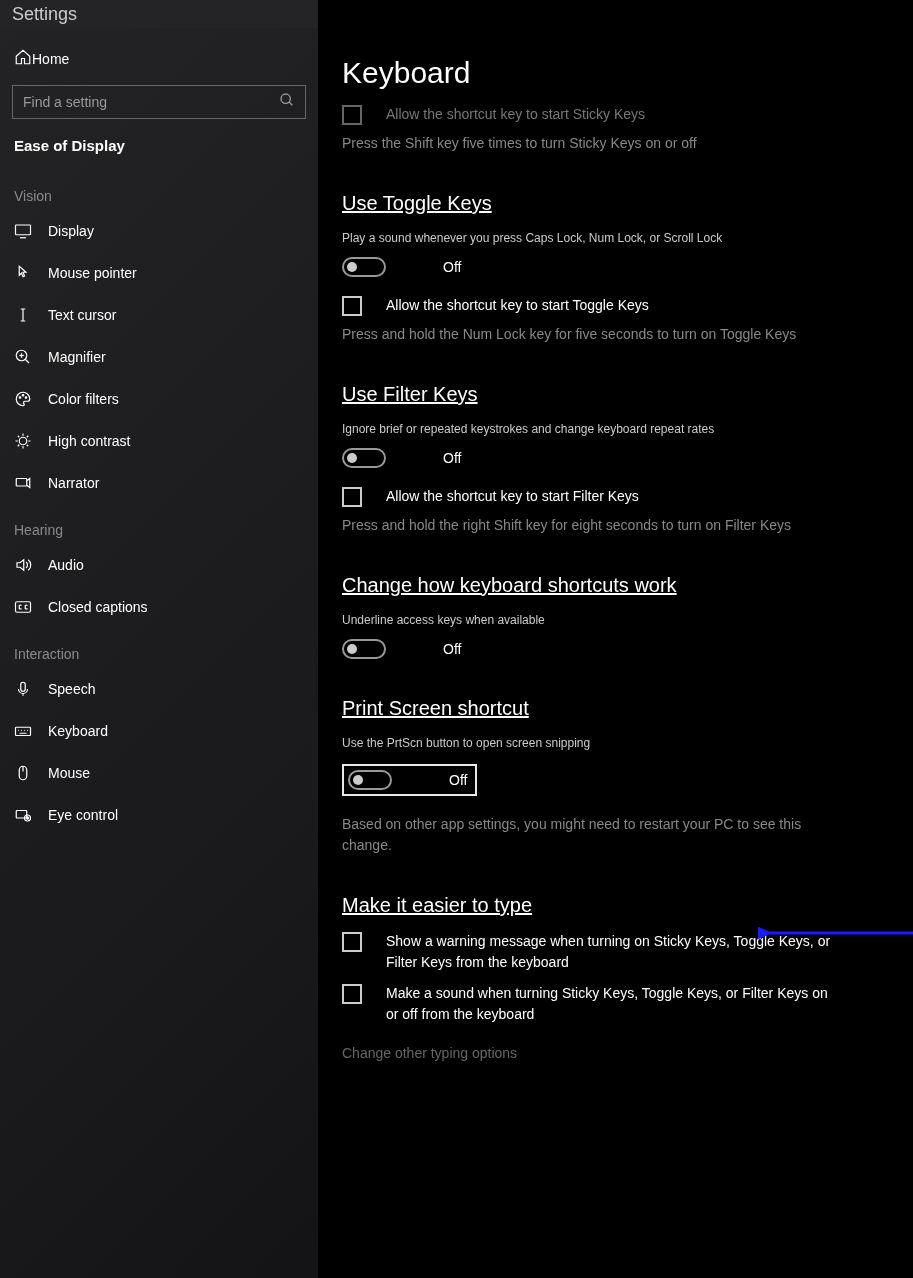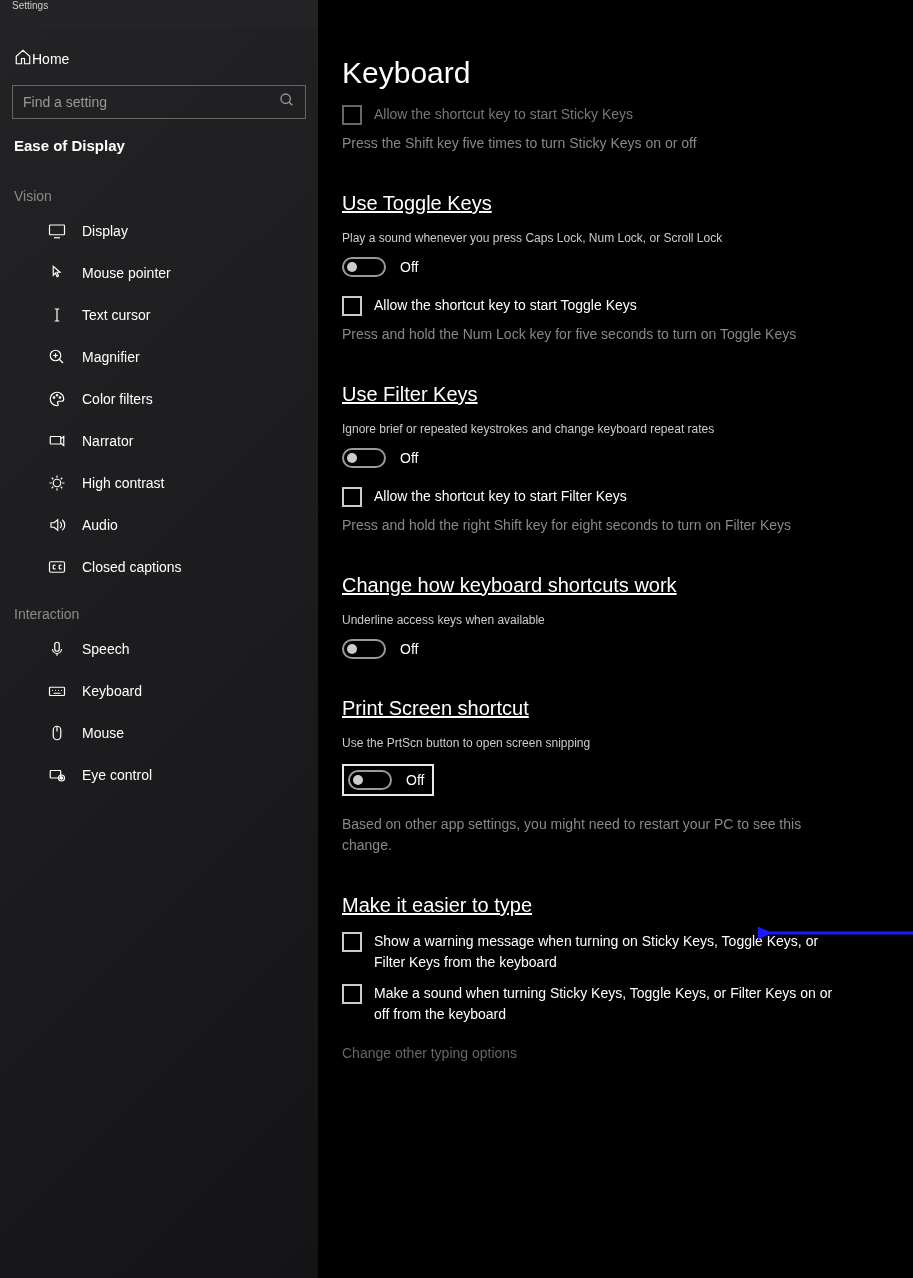--- a/index.html
+++ b/index.html
@@ -9,23 +9,24 @@
     color: #fff;
     width: 913px;
     height: 1278px;
     overflow: hidden;
     display: flex;
     flex-direction: column;
   }
   .titlebar {
     height: 28px;
     padding-left: 12px;
-    font-size: 10px;
+    font-size: 18px;
     color: #ccc;
     display: flex;
+    align-items: center;
     background: linear-gradient(to right, #242426 0%, #242426 318px, #000 318px);
   }
   .layout {
     display: flex;
     flex: 1;
     overflow: hidden;
   }
   
   .sidebar {
     width: 318px;
@@ -73,21 +74,20 @@
     font-size: 14px;
     color: #8a8a8a;
   }
   .nav-item {
     display: flex;
     align-items: center;
     gap: 16px;
     padding: 12px 14px;
     font-size: 14px;
     cursor: pointer;
-    margin-left: 34px;
   }
   .nav-item svg { width: 18px; height: 18px; flex-shrink: 0; }
   
   .main {
     flex: 1;
     background: #000;
     padding: 28px 24px 20px 24px;
     overflow: hidden;
     position: relative;
   }
@@ -141,25 +141,26 @@
     position: absolute;
     left: 3px;
     top: 3px;
     width: 10px;
     height: 10px;
     background: #ccc;
     border-radius: 50%;
   }
   .toggle-state {
     font-size: 14px;
+    margin-left: 43px;
   }
   .checkbox-row {
     display: flex;
     align-items: flex-start;
-    gap: 12px;
+    gap: 24px;
     margin-top: 18px;
   }
   .cbox {
     width: 20px;
     height: 20px;
     border: 2px solid #ccc;
     flex-shrink: 0;
     cursor: pointer;
     margin-top: 1px;
   }
@@ -268,35 +269,36 @@
               <circle cx="8" cy="10" r="1" fill="#fff"></circle>
               <circle cx="12" cy="7" r="1" fill="#fff"></circle>
               <circle cx="16" cy="10" r="1" fill="#fff"></circle>
             </svg>
           </span>
           <span>Color filters</span>
         </div>
         <div class="nav-item">
           <span style="width: 18px; height: 18px; display: inline-flex;">
             <svg viewBox="0 0 24 24" fill="none" stroke="#fff" stroke-width="1.6">
+              <circle cx="12" cy="12" r="5"></circle>
+              <path d="M12 2v3M12 19v3M2 12h3M19 12h3M5 5l2 2M17 17l2 2M19 5l-2 2M7 17l-2 2"></path>
+            </svg>
+          </span>
+          <span>High contrast</span>
+        </div>
+        <div class="nav-item">
+          <span style="width: 18px; height: 18px; display: inline-flex;">
+            <svg viewBox="0 0 24 24" fill="none" stroke="#fff" stroke-width="1.6">
               <rect x="3" y="6" width="14" height="10" rx="1"></rect>
               <path d="M17 9l4-3v12l-4-3"></path>
             </svg>
           </span>
           <span>Narrator</span>
         </div>
-        <div class="nav-item">
-          <span style="width: 18px; height: 18px; display: inline-flex;">
-            <svg viewBox="0 0 24 24" fill="none" stroke="#fff" stroke-width="1.6">
-              <circle cx="12" cy="12" r="5"></circle>
-              <path d="M12 2v3M12 19v3M2 12h3M19 12h3M5 5l2 2M17 17l2 2M19 5l-2 2M7 17l-2 2"></path>
-            </svg>
-          </span>
-          <span>High contrast</span>
-        </div>
+        <div class="group-label">Hearing</div>
         <div class="nav-item">
           <span style="width: 18px; height: 18px; display: inline-flex;">
             <svg viewBox="0 0 24 24" fill="none" stroke="#fff" stroke-width="1.6">
               <path d="M4 9v6h4l5 4V5L8 9H4z"></path>
               <path d="M16 8a5 5 0 010 8M19 5a9 9 0 010 14"></path>
             </svg>
           </span>
           <span>Audio</span>
         </div>
         <div class="nav-item">

